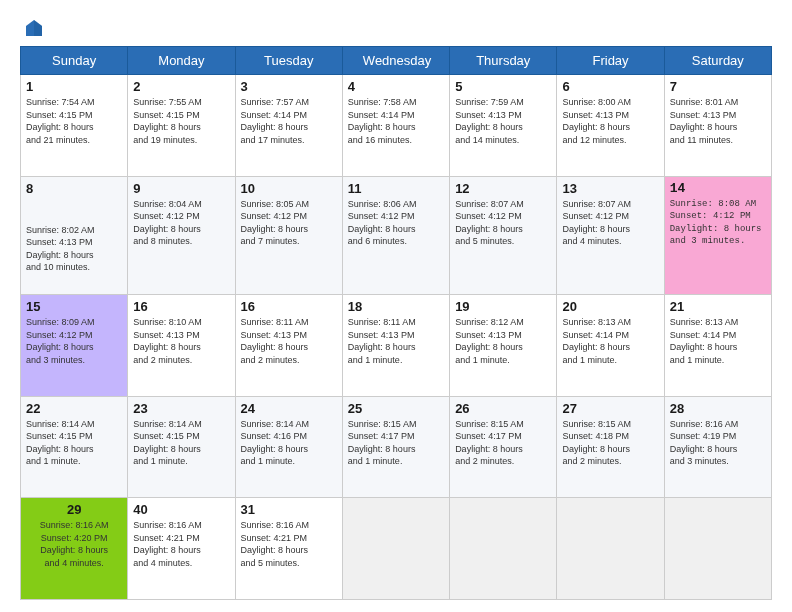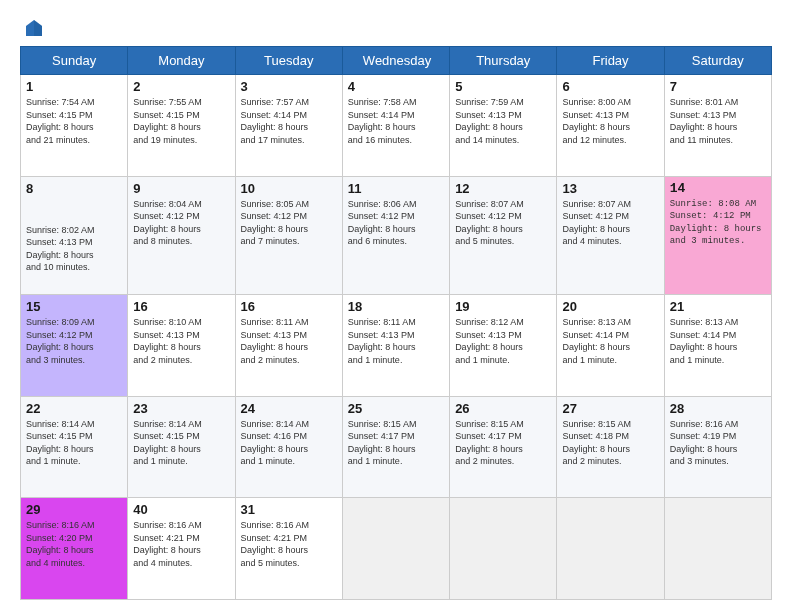--- a/index.html
+++ b/index.html
@@ -316,21 +316,21 @@
           </td>
           <td style="background: rgb(245, 247, 250);">
             <span class="day-num">28</span>
             <div class="cell-text" style="white-space: pre-line;">Sunrise: 8:16 AM
 Sunset: 4:19 PM
 Daylight: 8 hours
 and 3 minutes.</div>
           </td>
         </tr>
         <tr>
-          <td style="background: #d946ef;">
+          <td style="background: #84cc16; text-align: center;">
             <span class="day-num">29</span>
             <div class="cell-text" style="white-space: pre-line;">Sunrise: 8:16 AM
 Sunset: 4:20 PM
 Daylight: 8 hours
 and 4 minutes.</div>
           </td>
           <td style="background: rgb(255, 255, 255);">
             <span class="day-num">40</span>
             <div class="cell-text" style="white-space: pre-line;">Sunrise: 8:16 AM
 Sunset: 4:21 PM

